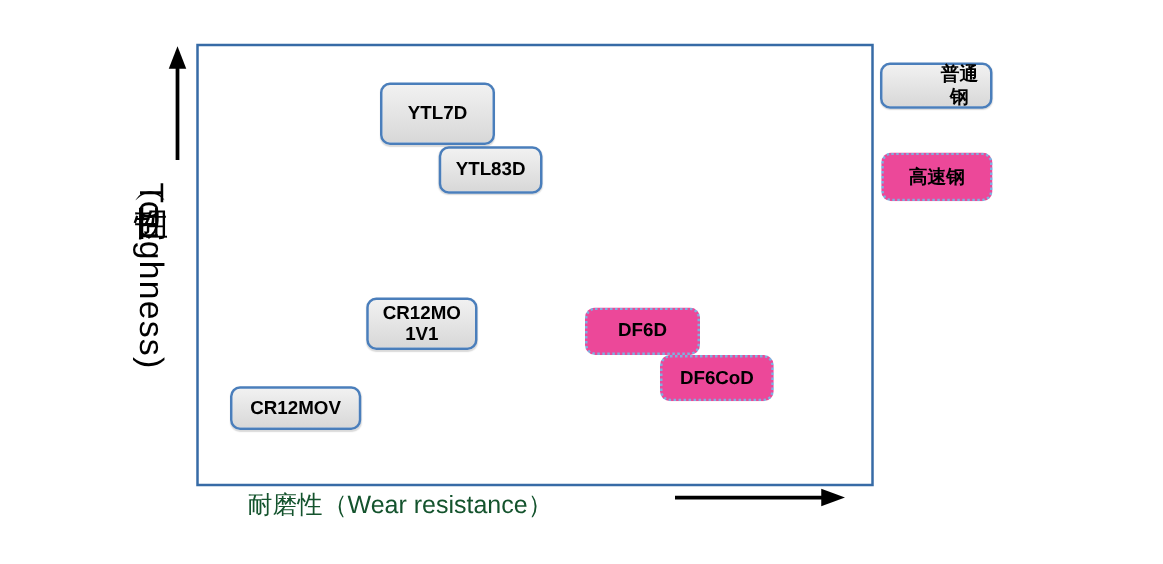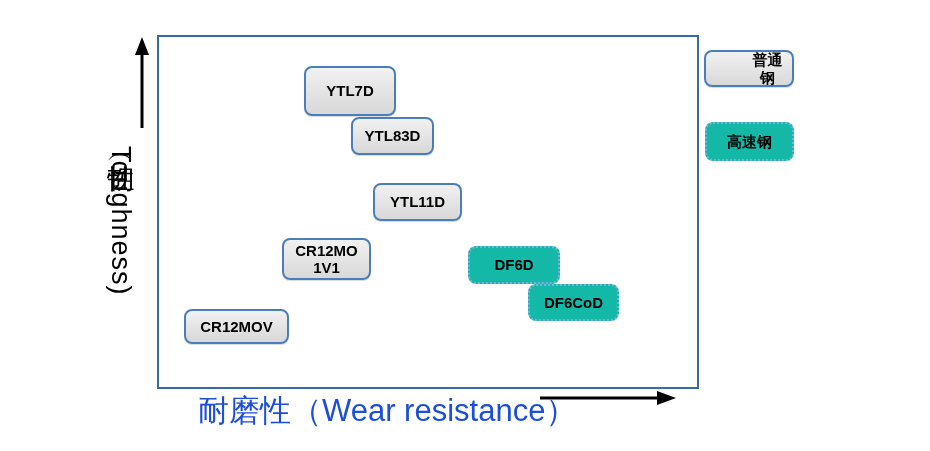--- a/index.html
+++ b/index.html
@@ -42,22 +42,22 @@
     font-size: 27px;
     color: #000000;
     letter-spacing: 1px;
     white-space: nowrap;
     text-align: left;
   }
   .x-label {
     position: absolute;
     left: 198px;
     top: 390px;
-    font-size: 31px;
-    color: #1d4ed8;
+    font-size: 20px;
+    color: #14532d;
     white-space: nowrap;
   }
   .steel-box {
     position: absolute;
     box-sizing: border-box;
     display: flex;
     align-items: center;
     justify-content: center;
     text-align: center;
     font-weight: bold;
@@ -66,21 +66,21 @@
     color: #000000;
     border-radius: 8px;
     padding: 1px 3px;
   }
   .steel-box.ordinary {
     background: linear-gradient(#f1f1f1, #d8d8d8);
     border: 2px solid #4a7ebb;
     box-shadow: 0 1px 1px rgba(0,0,0,0.15);
   }
   .steel-box.hss {
-    background: #14b8a6;
+    background: #ec4899;
     border: 2px dotted #7fb0df;
   }
 </style>
 </head>
 <body>
 
 <div class="canvas">
 
   <div class="plot-area"></div>
 
@@ -95,23 +95,22 @@
     </g>
   </svg>
 
   <div class="y-label">韧性（Toughness)</div>
   <div class="x-label">耐磨性（Wear resistance）</div>
 
   <div class="steel-box ordinary" style="left:304px; top:66px;  width:92px;  height:50px;">YTL7D</div>
 
   <div class="steel-box ordinary" style="left:351px; top:117px; width:83px;  height:38px;">YTL83D</div>
 
-  <div class="steel-box ordinary" style="left:373px; top:183px; width:89px;  height:38px;">YTL11D</div>
 
-  <div class="steel-box ordinary" style="left:282px; top:238px; width:89px;  height:42px;">CR12MO 1V1</div>
+  <div class="steel-box ordinary" style="left:293px; top:238px; width:89px;  height:42px;">CR12MO 1V1</div>
 
   <div class="steel-box hss" style="left:468px; top:246px; width:92px; height:38px;">DF6D</div>
 
   <div class="steel-box hss" style="left:528px; top:284px; width:91px; height:37px;">DF6CoD</div>
 
   <div class="steel-box ordinary" style="left:184px; top:309px; width:105px; height:35px;">CR12MOV</div>
 
   <div class="steel-box ordinary" style="left:704px; top:50px; width:90px; height:37px;padding-left:40px;">普通钢</div>
 
   <div class="steel-box hss" style="left:705px; top:122px; width:89px; height:39px;">高速钢</div>

